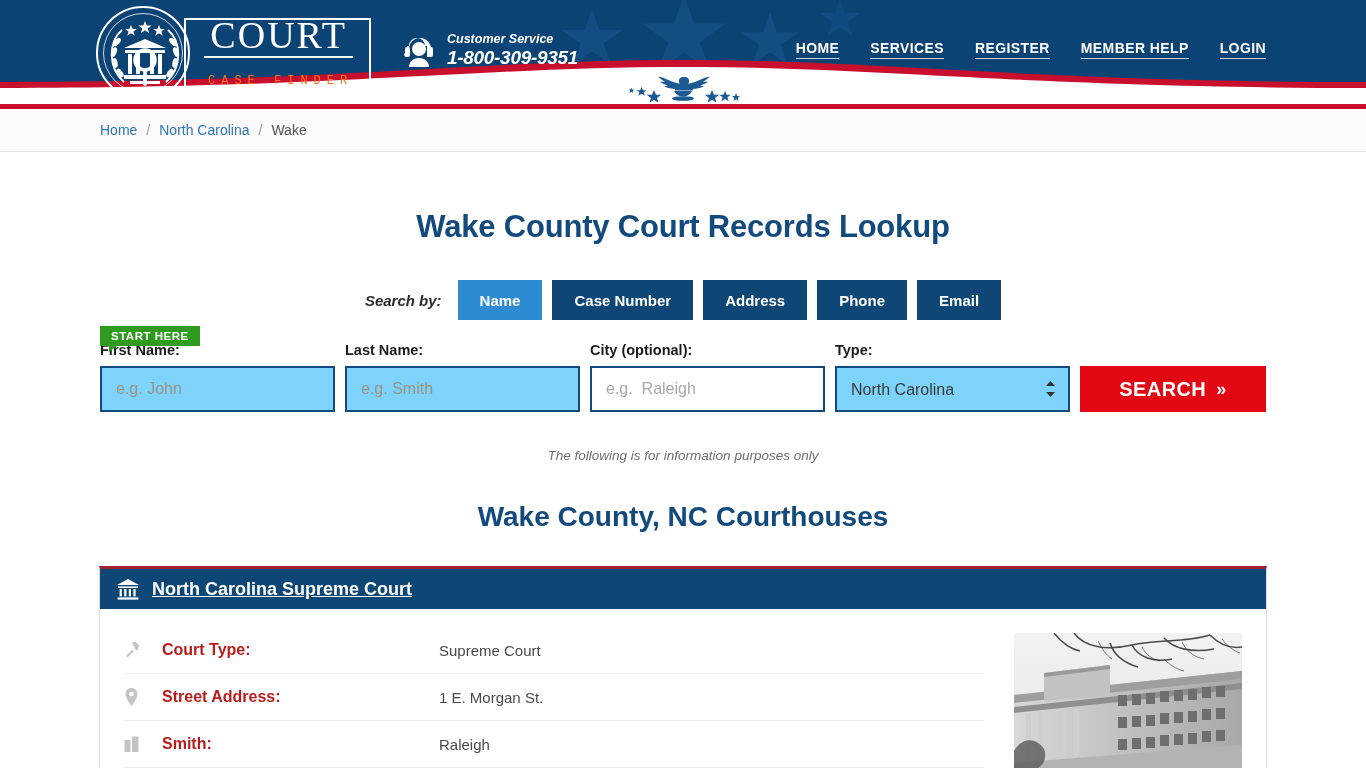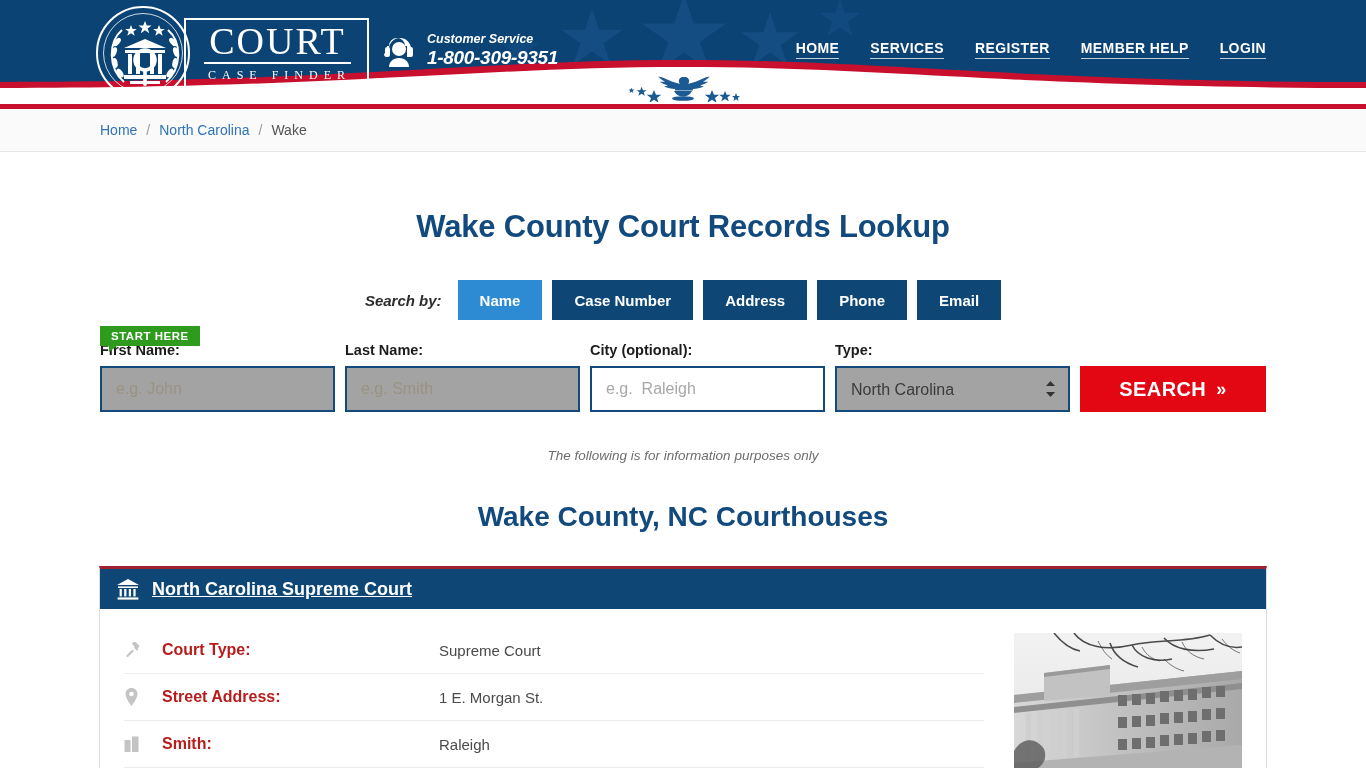--- a/index.html
+++ b/index.html
@@ -56,31 +56,31 @@
   .wm-court {
     color: #fff;
     font-family: "Liberation Serif", serif;
     font-size: 38px;
     letter-spacing: 2px;
     line-height: 1;
     border-bottom: 2px solid #fff;
     padding-bottom: 2px;
   }
   .wm-sub {
-    color: #ffffff;
-    font-family: Liberation Serif, serif;
+    color: #f97316;
+    font-family: Liberation Mono, monospace;
     font-size: 12px;
     letter-spacing: 6px;
-    padding-top: 4px;
+    padding-top: 16px;
     padding-left: 4px;
   }
 
   .cust {
     position: absolute;
-    left: 383px; top: 33px;
+    left: 403px; top: 33px;
     display: flex; align-items: center; gap: 12px;
     z-index: 5;
   }
   .cust-label {
     color: #ffffff;
     font-size: 12.5px;
     font-style: italic;
     font-weight: bold;
     line-height: 1.1;
   }
@@ -210,21 +210,21 @@
   .field input,
   .field select {
     height: 46px;
     border: 2px solid #124a7e;
     font-size: 16px;
     padding: 0 14px;
     font-family: "Liberation Sans", sans-serif;
     color: #3a3a3a;
     outline: none;
   }
-  .field input.yellow, .field select.yellow { background: #a3a3a3; }
+  .field input.yellow, .field select.yellow { background: #7dd3fc; }
   .field input.white { background: #ffffff; }
   .field input::placeholder { color: #9b9280; }
   .field input.white::placeholder { color: #a8a8a8; }
 
   .f-first { width: 235px; }
   .f-last  { width: 235px; }
   .f-city  { width: 235px; }
   .f-state { width: 235px; }
   .field select {
     appearance: none; -webkit-appearance: none;

